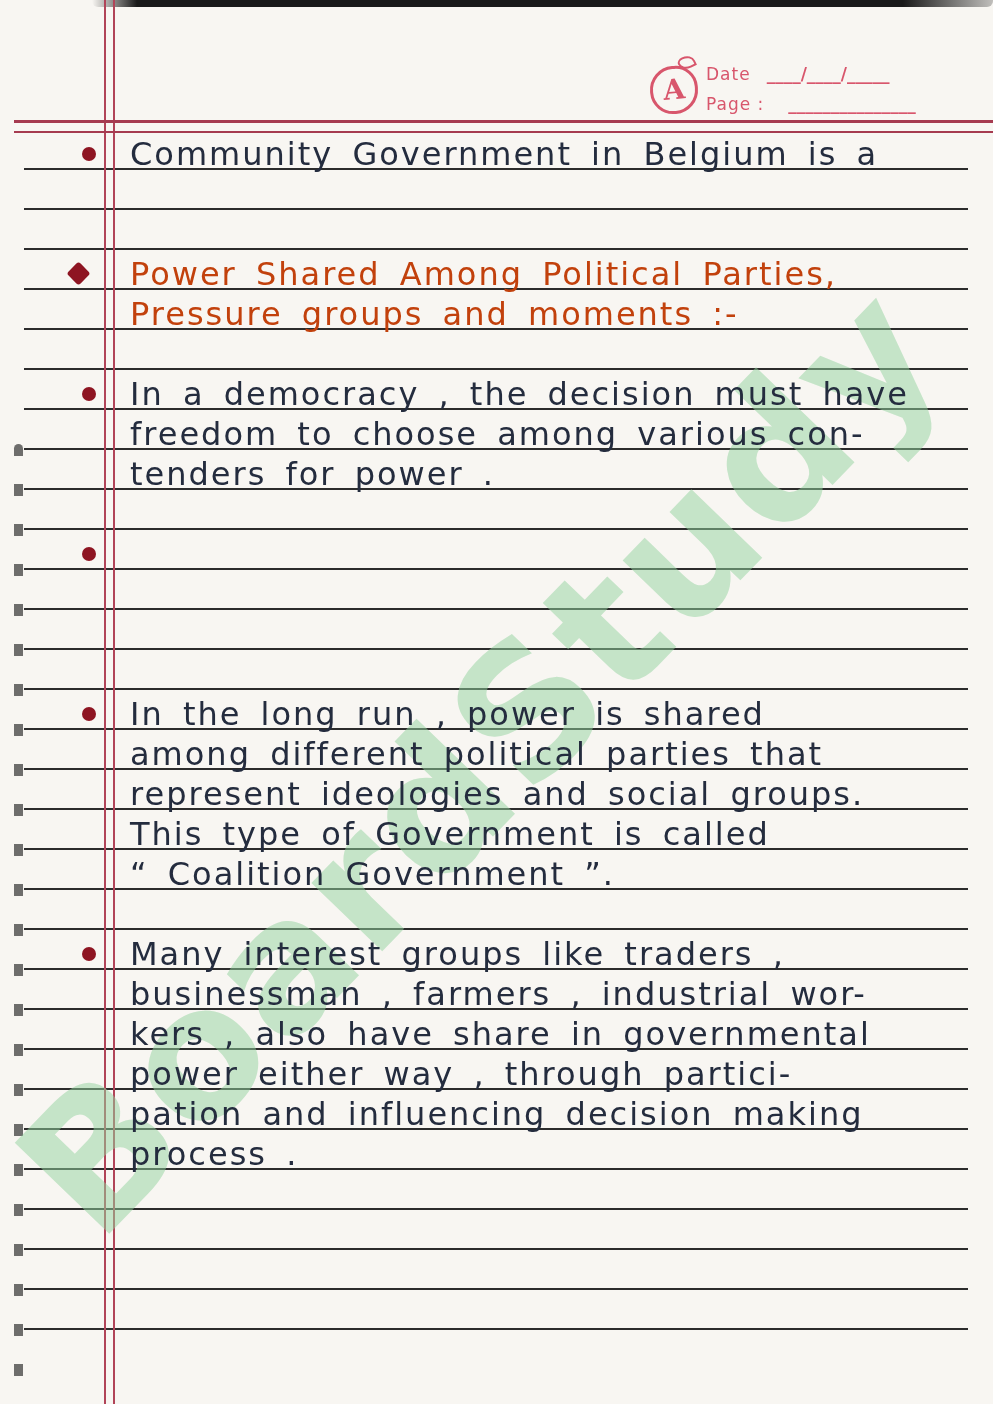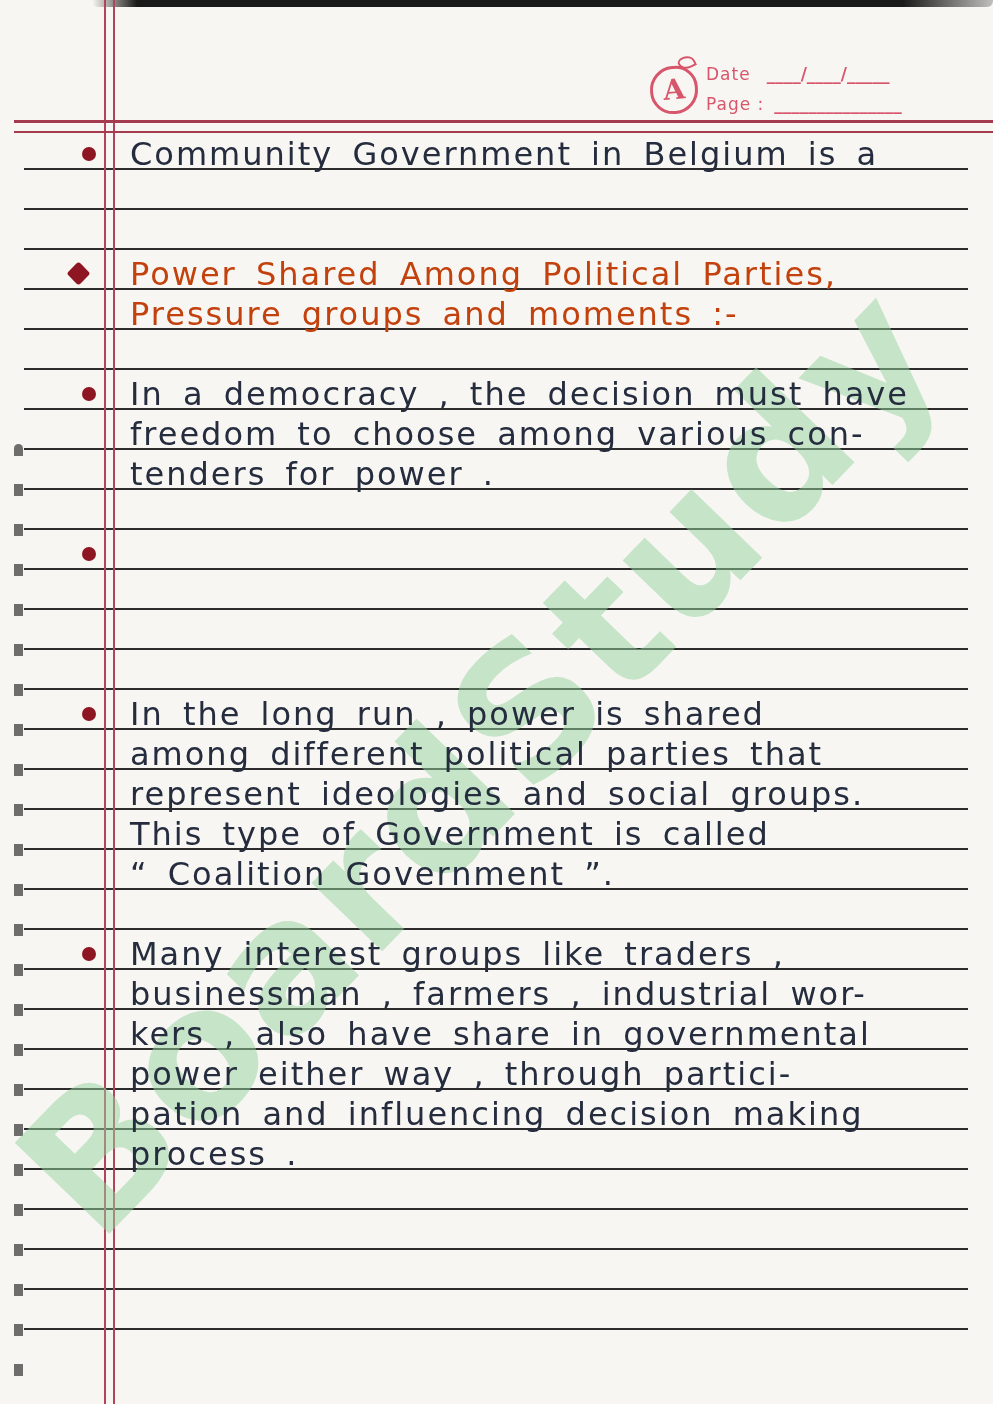--- a/index.html
+++ b/index.html
@@ -34,21 +34,21 @@
   
   .stamp{position:absolute;left:648px;top:56px;width:290px;height:68px;color:#d8566c;z-index:3;}
   .stamp-logo{position:absolute;left:2px;top:10px;width:42px;height:42px;border:3px solid currentColor;
     border-radius:50% 46% 50% 48%;text-align:center;line-height:42px;font-size:28px;font-weight:bold;
     font-family:"DejaVu Serif",serif;transform:rotate(-5deg);}
   .stamp-leaf{position:absolute;left:30px;top:0px;width:13px;height:9px;border:2.5px solid #d8566c;
     border-radius:60% 100% 0 100%;transform:rotate(-25deg);}
   .stamp-row{position:absolute;left:58px;white-space:nowrap;font-size:17px;letter-spacing:1px;}
   .row-date{top:8px;}
   .row-page{top:38px;}
-  .stamp-fill{letter-spacing:0;margin-left:10px;font-weight:bold;}
+  .stamp-fill{letter-spacing:0;margin-left:24px;font-weight:bold;}
   .stamp-fill.date{margin-left:16px;}
 
   
   .para{position:absolute;left:0;width:968px;z-index:3;}
   .bullet-dot{position:absolute;left:82px;top:13px;width:14px;height:14px;border-radius:50%;background:#8e1522;}
   .bullet-diamond{position:absolute;left:70px;top:11px;width:17px;height:17px;background:#8e1522;
     transform:rotate(45deg);border-radius:3px;}
   .lines{margin-left:130px;}
   .hline{height:40px;line-height:40px;white-space:nowrap;font-size:32px;letter-spacing:2px;
     word-spacing:7px;color:#242c3e;}

